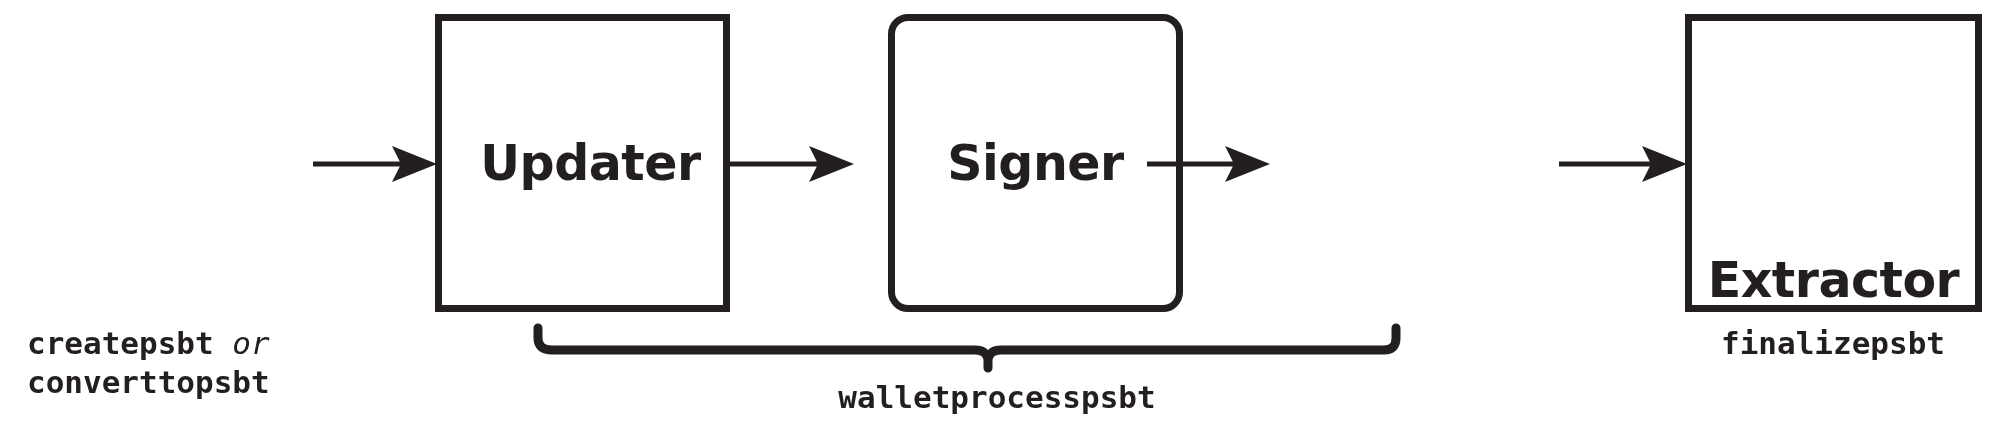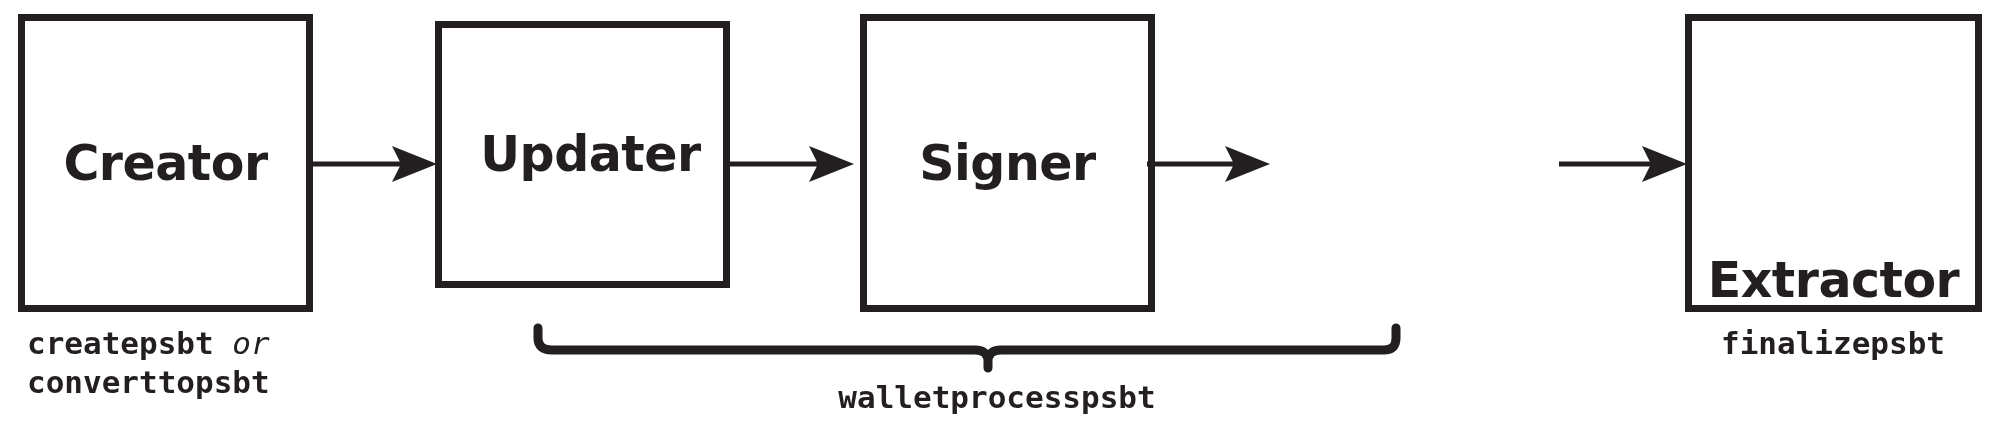--- a/index.html
+++ b/index.html
@@ -63,29 +63,26 @@
   .brace-wrap {
     position: absolute;
     overflow: visible;
   }
 </style>
 </head>
 <body>
 
 <div id="diagram">
 
-  <div class="stage-box" style="left:18px; top:14px; width:295px; height:298px;">
-    <span class="stage-label">Creator</span>
-  </div>
 
-  <div class="stage-box" style="left:435px; top:21px; width:295px; height:267px;padding-left:16px;">
+  <div class="stage-box" style="left:435px; top:14px; width:295px; height:298px;padding-left:16px;">
     <span class="stage-label">Updater</span>
   </div>
 
-  <div class="stage-box" style="left:860px; top:14px; width:295px; height:298px;">
+  <div class="stage-box" style="left:888px; top:14px; width:295px; height:298px;border-radius:20px;">
     <span class="stage-label">Signer</span>
   </div>
 
 
   <div class="stage-box" style="left:1685px; top:14px; width:297px; height:298px;align-items:flex-end;">
     <span class="stage-label">Extractor</span>
   </div>
 
   <svg class="flow-arrow" style="left:313px; top:140px;" width="124" height="48" viewBox="0 0 124 48">
     <path d="M0,24 L96,24" stroke="#231f20" stroke-width="5" fill="none"></path>

